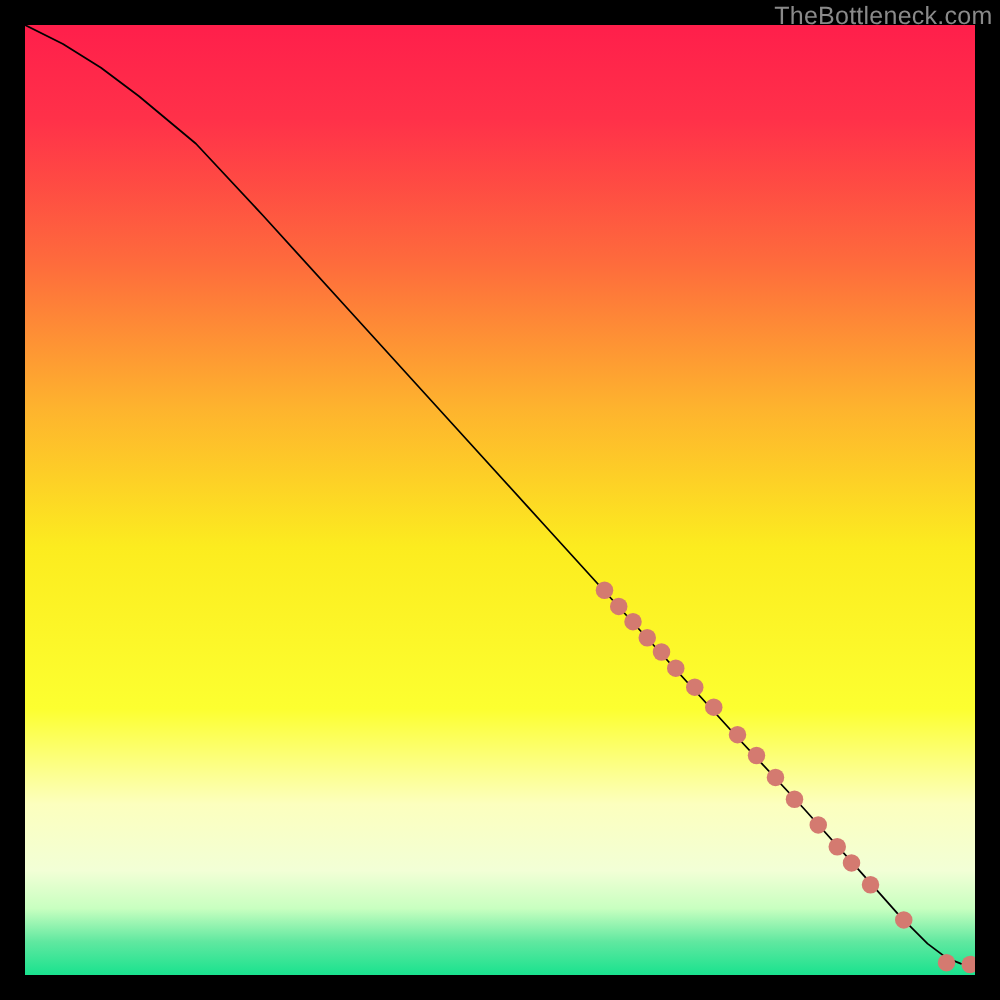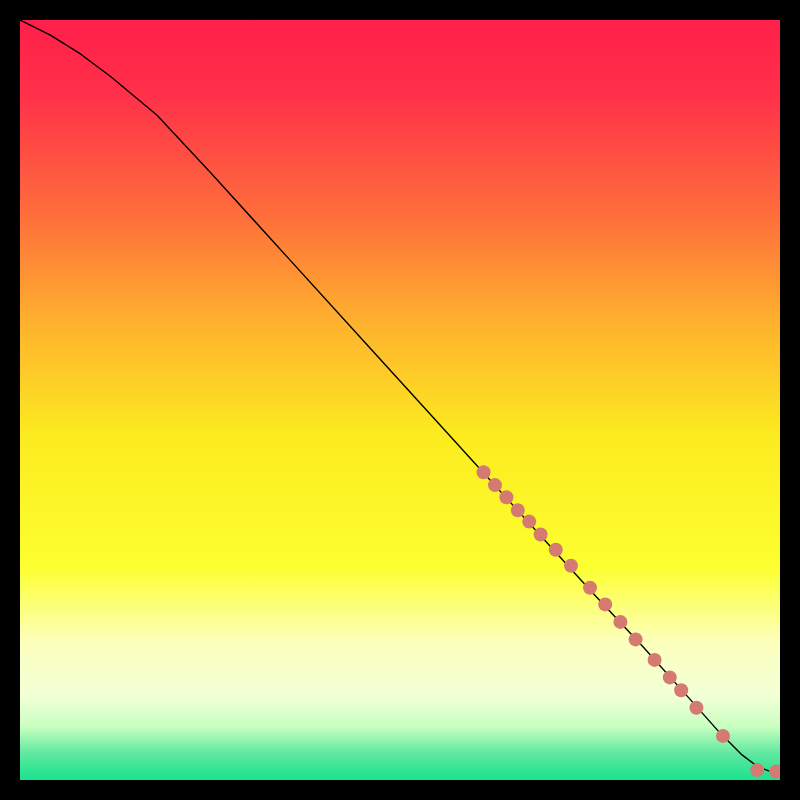--- a/index.html
+++ b/index.html
@@ -75,13 +75,14 @@
           <circle cx="634.6" cy="639.9" r="7" fill="#d47a70"></circle>
           <circle cx="649.8" cy="657.4" r="7" fill="#d47a70"></circle>
           <circle cx="661.2" cy="670.3" r="7" fill="#d47a70"></circle>
           <circle cx="676.4" cy="687.8" r="7" fill="#d47a70"></circle>
           <circle cx="703.0" cy="715.9" r="7" fill="#d47a70"></circle>
           <circle cx="737.2" cy="750.1" r="7" fill="#d47a70"></circle>
           <circle cx="756.2" cy="751.6" r="7" fill="#d47a70"></circle>
         </g>
     </svg>
   </div>
+  <div class="watermark">TheBottleneck.com</div>
 </div>
 
 </body></html>

